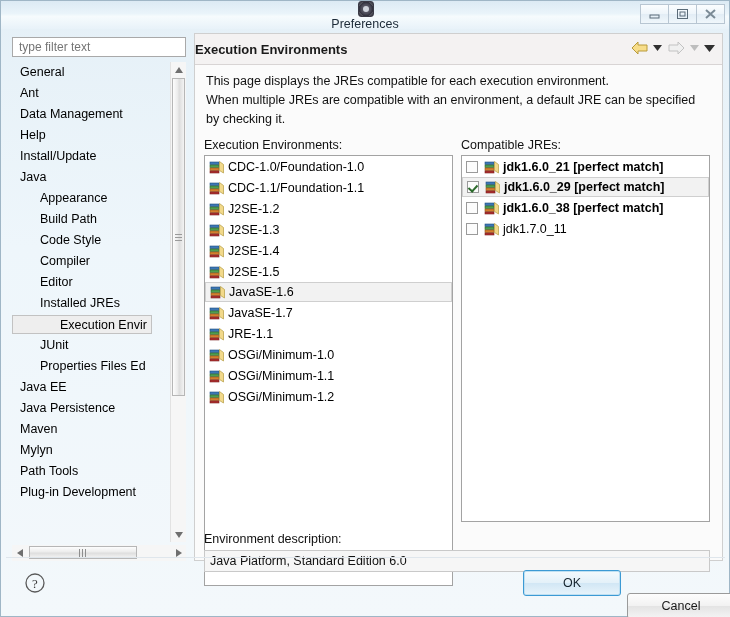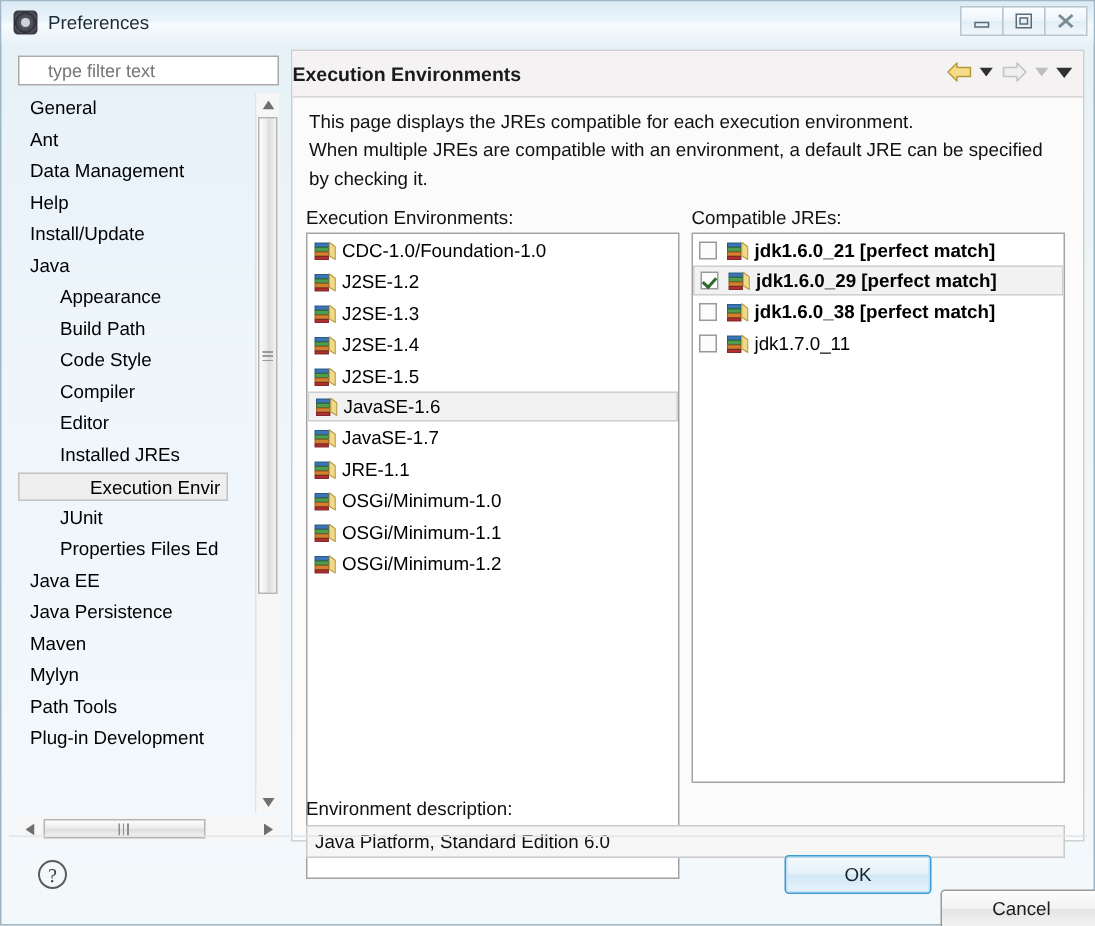--- a/index.html
+++ b/index.html
@@ -13,21 +13,21 @@
   #window{
     position:absolute;left:0;top:0;width:730px;height:617px;
     background:linear-gradient(to bottom,#e5f0f7 0%,#eef6fb 40%,#f3f8fb 100%);
     border:1px solid #9fb6c6;
     box-sizing:border-box;
   }
   
   #titlebar{
     position:absolute;left:0;top:0;width:728px;height:28px;
     background:linear-gradient(to bottom,#dceaf4 0%,#eaf4fa 45%,#f6fbfd 55%,#e8f2f9 100%);
-    display:flex;align-items:center;
+    display:flex;align-items:center;flex-direction:column;
   }
   #title-icon{
     width:16px;height:16px;margin-left:8px;margin-right:7px;
     border-radius:3px;
     background:radial-gradient(circle at 50% 50%,#6d6d7a 0%,#4b4b58 48%,#2e2e3a 70%,#55555f 72%,#2b2b36 100%);
     position:relative;flex:0 0 auto;
     border:1px solid #3a3a46;
     box-sizing:border-box;
   }
   #title-icon:after{
@@ -46,21 +46,21 @@
   .wb svg{display:block;}
   
   #content{
     position:absolute;left:5px;top:30px;width:719px;height:525px;
   }
   
   #filter-box{
     position:absolute;left:6px;top:6px;width:174px;height:20px;
     border:1px solid #a9a9a9;background:#fff;
     box-sizing:border-box;
-    display:flex;align-items:center;padding-left:17px;
+    display:flex;align-items:center;padding-left:4px;
   }
   #filter-box input{
     border:0;outline:0;width:100%;height:16px;
     font-family:"Liberation Sans",sans-serif;font-size:12px;
     color:#808080;background:transparent;
   }
   
   #tree-panel{
     position:absolute;left:6px;top:31px;width:174px;height:499px;
     background:transparent;
@@ -337,20 +337,30 @@
             <span>CDC-1.0/Foundation-1.0</span>
           </div>
           <div class="lrow">
             <svg class="jicon" viewBox="0 0 16 14">
               <rect x="1" y="2" width="9" height="2.6" fill="#3c77b5" stroke="#1f4f80" stroke-width="0.6"></rect>
               <rect x="1" y="5" width="9" height="2.6" fill="#4f9e4f" stroke="#2d662d" stroke-width="0.6"></rect>
               <rect x="1" y="8" width="9" height="2.6" fill="#d4802e" stroke="#95551a" stroke-width="0.6"></rect>
               <rect x="1" y="11" width="9" height="2" fill="#b03030" stroke="#7a1f1f" stroke-width="0.6"></rect>
               <path d="M10.5 1.5 L14.5 4.5 L14.5 13 L10.5 10.5 Z" fill="#f2d98a" stroke="#b59b40" stroke-width="0.7" stroke-linejoin="round"></path>
             </svg>
+            <span>CDC-1.1/Foundation-1.1</span>
+          </div>
+          <div class="lrow">
+            <svg class="jicon" viewBox="0 0 16 14">
+              <rect x="1" y="2" width="9" height="2.6" fill="#3c77b5" stroke="#1f4f80" stroke-width="0.6"></rect>
+              <rect x="1" y="5" width="9" height="2.6" fill="#4f9e4f" stroke="#2d662d" stroke-width="0.6"></rect>
+              <rect x="1" y="8" width="9" height="2.6" fill="#d4802e" stroke="#95551a" stroke-width="0.6"></rect>
+              <rect x="1" y="11" width="9" height="2" fill="#b03030" stroke="#7a1f1f" stroke-width="0.6"></rect>
+              <path d="M10.5 1.5 L14.5 4.5 L14.5 13 L10.5 10.5 Z" fill="#f2d98a" stroke="#b59b40" stroke-width="0.7" stroke-linejoin="round"></path>
+            </svg>
             <span>J2SE-1.2</span>
           </div>
           <div class="lrow">
             <svg class="jicon" viewBox="0 0 16 14">
               <rect x="1" y="2" width="9" height="2.6" fill="#3c77b5" stroke="#1f4f80" stroke-width="0.6"></rect>
               <rect x="1" y="5" width="9" height="2.6" fill="#4f9e4f" stroke="#2d662d" stroke-width="0.6"></rect>
               <rect x="1" y="8" width="9" height="2.6" fill="#d4802e" stroke="#95551a" stroke-width="0.6"></rect>
               <rect x="1" y="11" width="9" height="2" fill="#b03030" stroke="#7a1f1f" stroke-width="0.6"></rect>
               <path d="M10.5 1.5 L14.5 4.5 L14.5 13 L10.5 10.5 Z" fill="#f2d98a" stroke="#b59b40" stroke-width="0.7" stroke-linejoin="round"></path>
             </svg>

